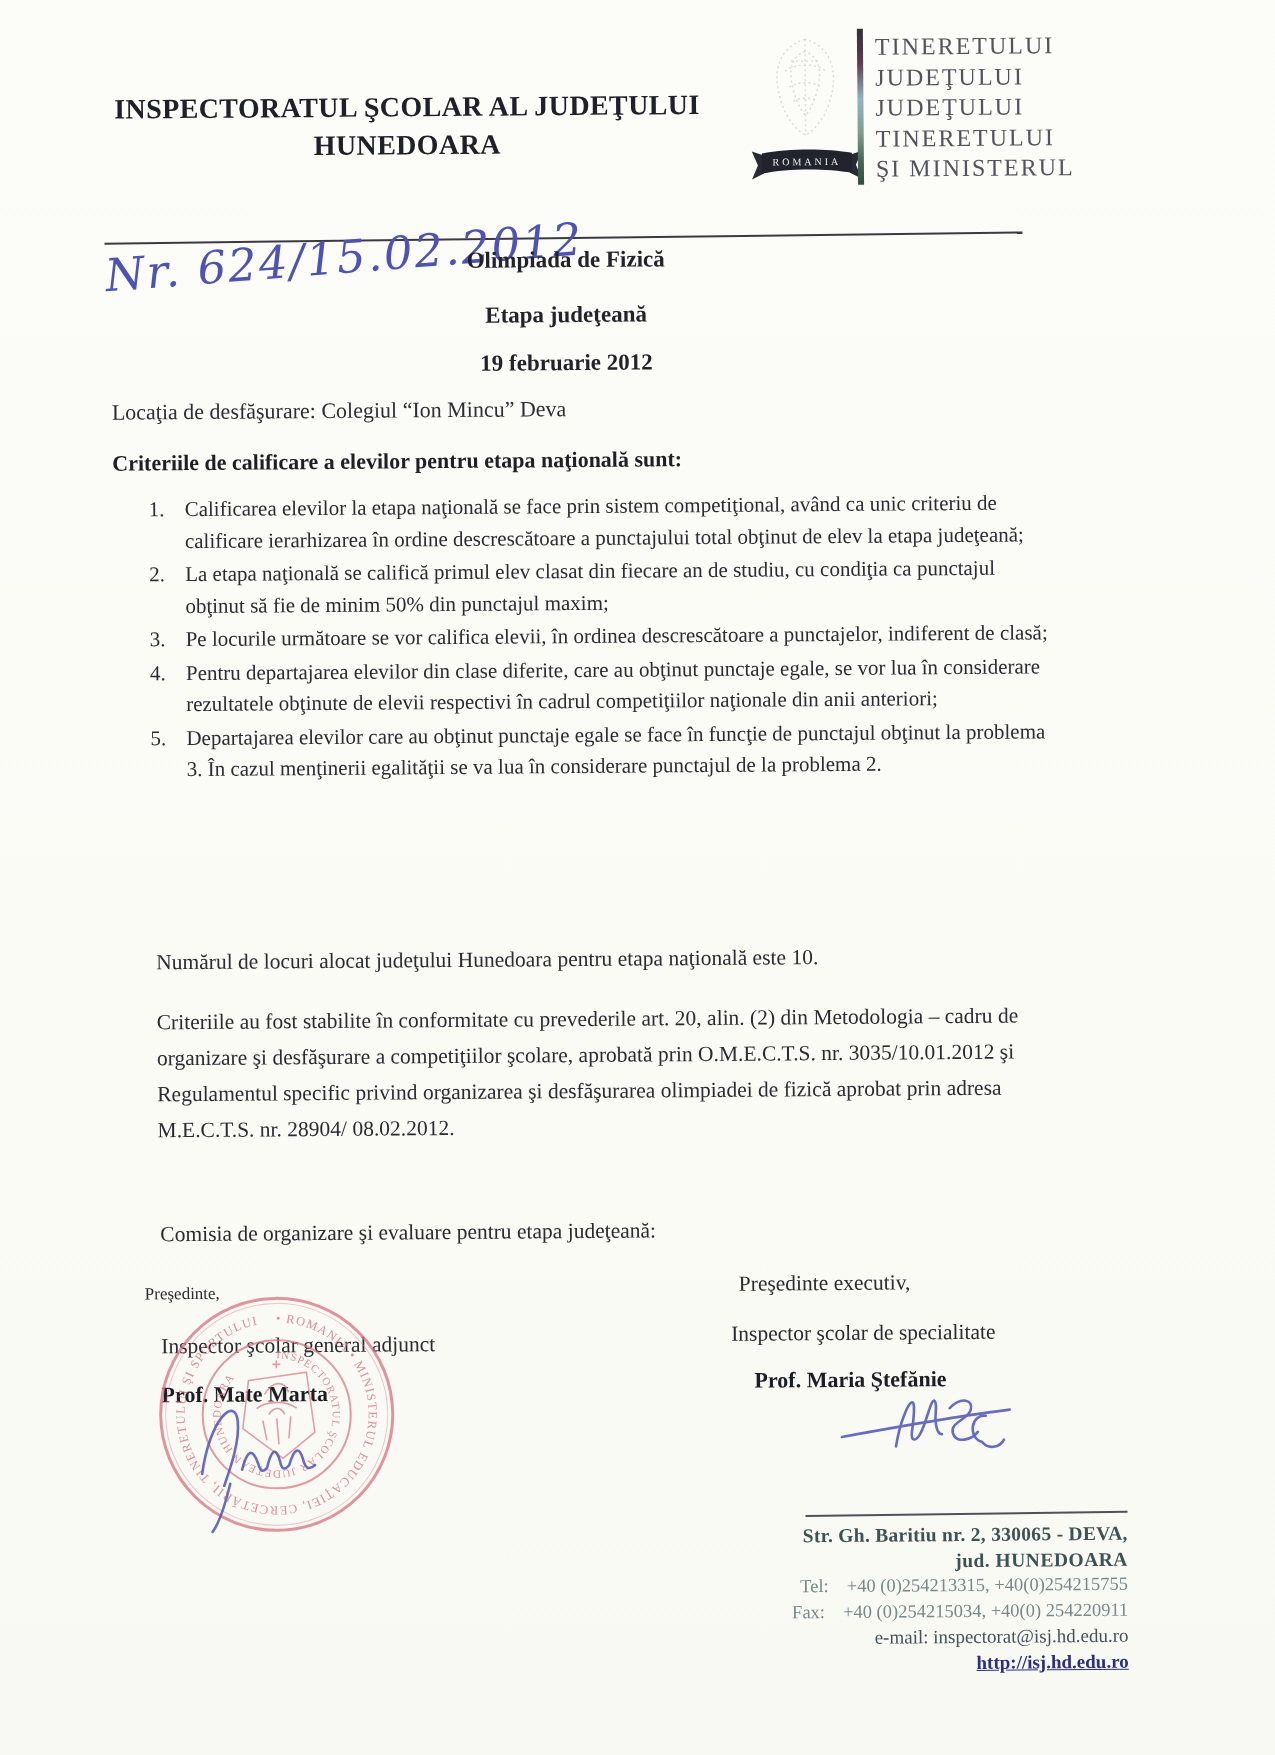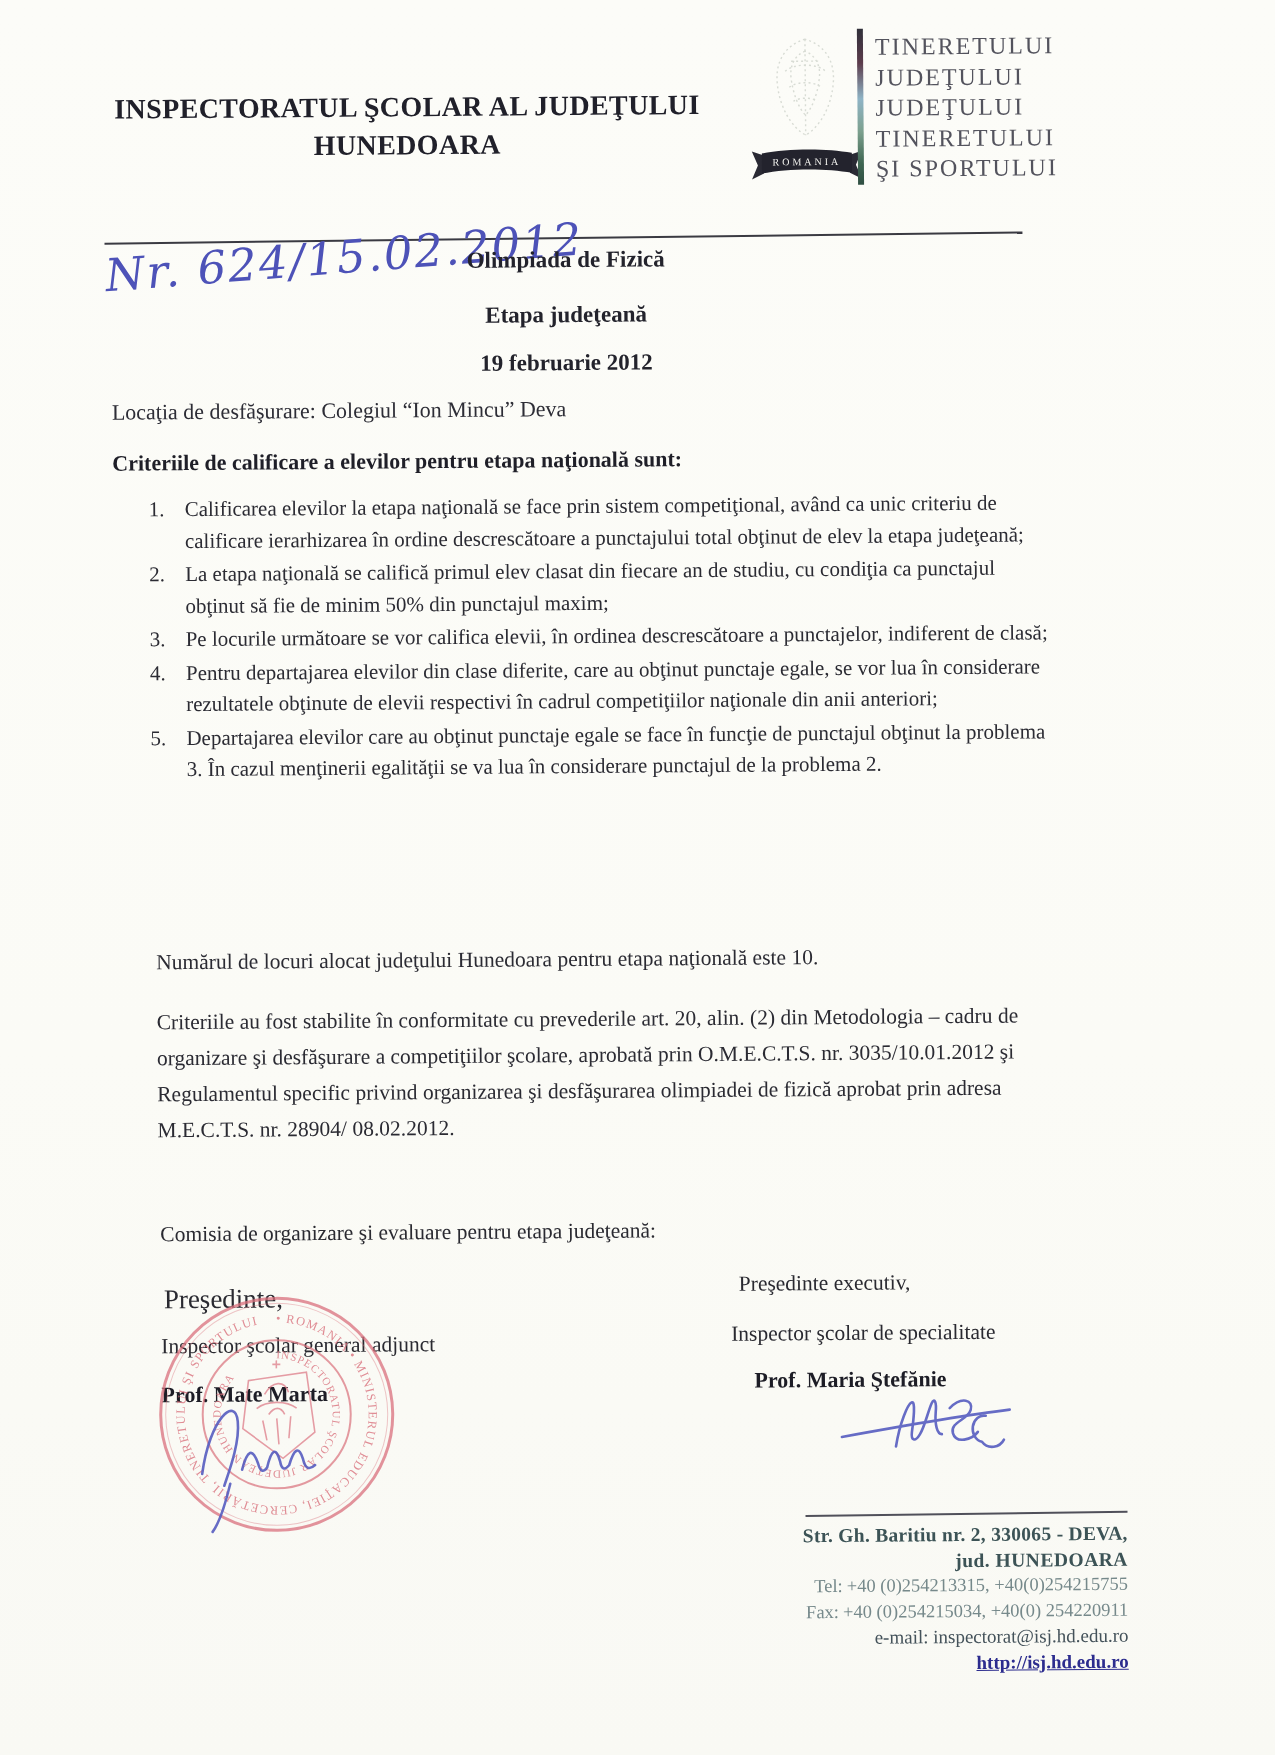--- a/index.html
+++ b/index.html
@@ -35,37 +35,37 @@
 
   ol.criteria { position:absolute; left:146px; top:490px; width:905px; margin:0; padding:0; list-style:none;
     font-size:21px; line-height:31.5px; color:#2b2b33; }
   ol.criteria li { position:relative; padding-left:36px; margin:0 0 2px 0; }
   ol.criteria .num { position:absolute; left:0; width:32px; }
 
   .seats { position:absolute; left:150px; top:946px; font-size:21.5px; color:#2b2b33; }
   .legal { position:absolute; left:150px; top:1000px; width:908px; font-size:21.5px; line-height:36px; color:#2b2b33; }
 
   .comm-head { position:absolute; left:152px; top:1218px; font-size:21.5px; }
-  .c-role-l  { position:absolute; left:155px; top:1280px; font-size:27px; }
+  .c-role-l  { position:absolute; left:136px; top:1280px; font-size:17px; }
   .c-title-l { position:absolute; left:152px; top:1330px; font-size:21.5px; }
   .c-name-l  { position:absolute; left:152px; top:1378px; font-size:22px; font-weight:bold; color:#1d1d26; }
   .c-role-r  { position:absolute; left:730px; top:1272px; font-size:21.5px; }
   .c-title-r { position:absolute; left:722px; top:1322px; font-size:21.5px; }
   .c-name-r  { position:absolute; left:745px; top:1368px; font-size:22px; font-weight:bold; color:#1d1d26; }
 
   .stamp { position:absolute; left:142px; top:1286px; width:250px; height:250px; opacity:0.88; }
   .sig-left  { position:absolute; left:172px; top:1372px; width:190px; height:170px; }
   .sig-right { position:absolute; left:828px; top:1390px; width:180px; height:75px; }
 
   .f-rule { position:absolute; left:795px; top:1515px; width:322px; height:2px; background:#50505a; transform:rotate(-0.3deg); }
   .footer { position:absolute; left:665px; top:1524px; width:452px; text-align:right; line-height:25.5px; }
   .f-addr1 { font-weight:bold; font-size:19.5px; color:#3c5356; letter-spacing:0.3px; }
   .f-addr2 { font-weight:bold; font-size:19.5px; color:#3c5356; letter-spacing:0.5px; }
   .f-tel, .f-fax { font-size:18.5px; color:#76898b; }
-  .f-label { margin-right:4px; }
+  .f-label { margin-right:18px; }
   .f-email { font-size:19px; color:#44525a; }
   .f-web { font-size:19px; font-weight:bold; color:#2c2c8e; text-decoration:underline; }
 </style>
 </head>
 <body>
 
 <div class="page">
   <div class="tilt">
 
     <div class="org-title">
@@ -89,21 +89,21 @@
       <text x="59" y="20" text-anchor="middle" fill="#f2f2ee" font-size="10" letter-spacing="3" font-family="Liberation Serif, serif">ROMANIA</text>
     </svg>
 
     <div class="vbar"></div>
 
     <div class="ministry">
       <div>TINERETULUI</div>
       <div>JUDEŢULUI</div>
       <div>JUDEŢULUI</div>
       <div>TINERETULUI</div>
-      <div>ŞI SPORTULUI</div>
+      <div>ŞI MINISTERUL</div>
     </div>
 
     <div class="rule1"></div>
 
     <div class="regno">Nr. 624/15.02.2012</div>
 
     <div class="title-line t1">Olimpiada de Fizică</div>
     <div class="title-line t2">Etapa judeţeană</div>
     <div class="title-line t3">19 februarie 2012</div>
 

